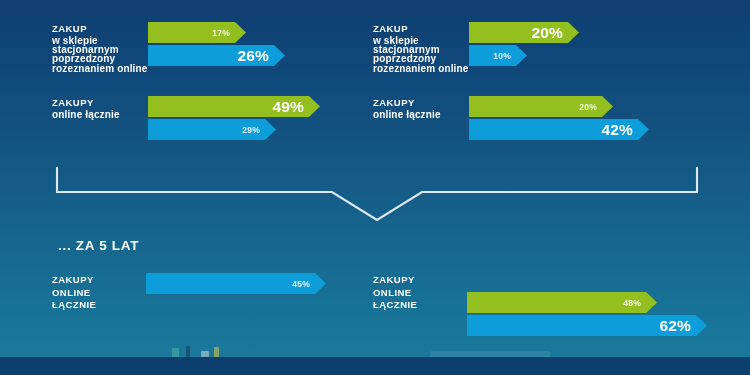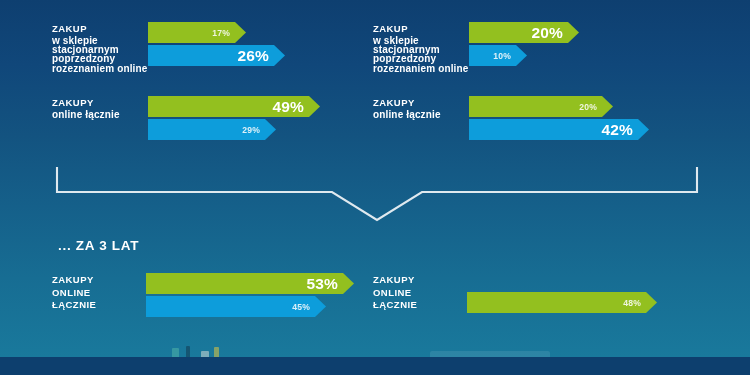--- a/index.html
+++ b/index.html
@@ -213,47 +213,47 @@
       </div>
     </div>
   </div>
 
   <div class="bracket">
     <svg width="650" height="62" viewBox="0 0 650 62">
       <path d="M 5,5 L 5,29 L 280,29 L 325,57 L 370,29 L 645,29 L 645,5" fill="none" stroke="#dfe9ef" stroke-width="2.1" stroke-linecap="square" stroke-linejoin="miter"></path>
     </svg>
   </div>
 
-  <div class="section-head" style="left:58px; top:238px;">... ZA 3 LAT</div>
+  <div class="section-head" style="left:58px; top:238px;">... ZA 5 LAT</div>
 
   <div class="panel" style="left:52px; top:273px; width:310px;">
     <div class="label-col" style="width:94px; flex:0 0 94px;">
       <p class="label-stack">ZAKUPY</p>
       <p class="label-stack">ONLINE</p>
       <p class="label-stack">ŁĄCZNIE</p>
     </div>
     <div class="bars">
-      <div class="bar bar-green" style="width:208px;">
-        <span class="bar-value v-big">53%</span>
-      </div>
       <div class="bar bar-blue" style="width:180px;">
         <span class="bar-value v-small">45%</span>
       </div>
     </div>
   </div>
 
   <div class="panel" style="left:373px; top:273px; width:320px;">
     <div class="label-col" style="width:94px; flex:0 0 94px;">
       <p class="label-stack">ZAKUPY</p>
       <p class="label-stack">ONLINE</p>
       <p class="label-stack">ŁĄCZNIE</p>
     </div>
     <div class="bars">
       <div class="bar bar-green" style="width:190px;margin-top:19px;">
         <span class="bar-value v-small">48%</span>
+      </div>
+      <div class="bar bar-blue" style="width:240px;">
+        <span class="bar-value v-big">62%</span>
       </div>
     </div>
   </div>
 
   <div class="bottom-strip">
     <span class="glyph" style="left:172px; width:7px; height:9px; background:#4fb3a8;"></span>
     <span class="glyph" style="left:186px; width:4px; height:11px; background:#123a52;"></span>
     <span class="glyph" style="left:201px; width:8px; height:6px; background:#cfd8d4;"></span>
     <span class="glyph" style="left:214px; width:5px; height:10px; background:#e0c63f;"></span>
     <span class="plate" style="left:430px; width:120px; height:6px;"></span>

